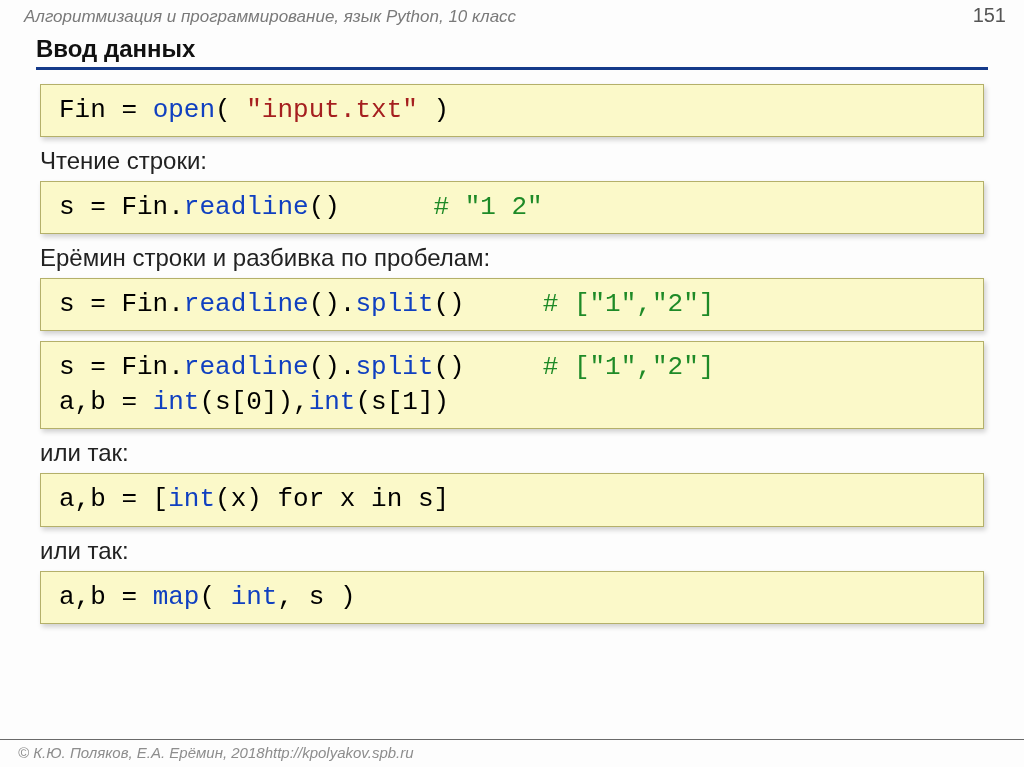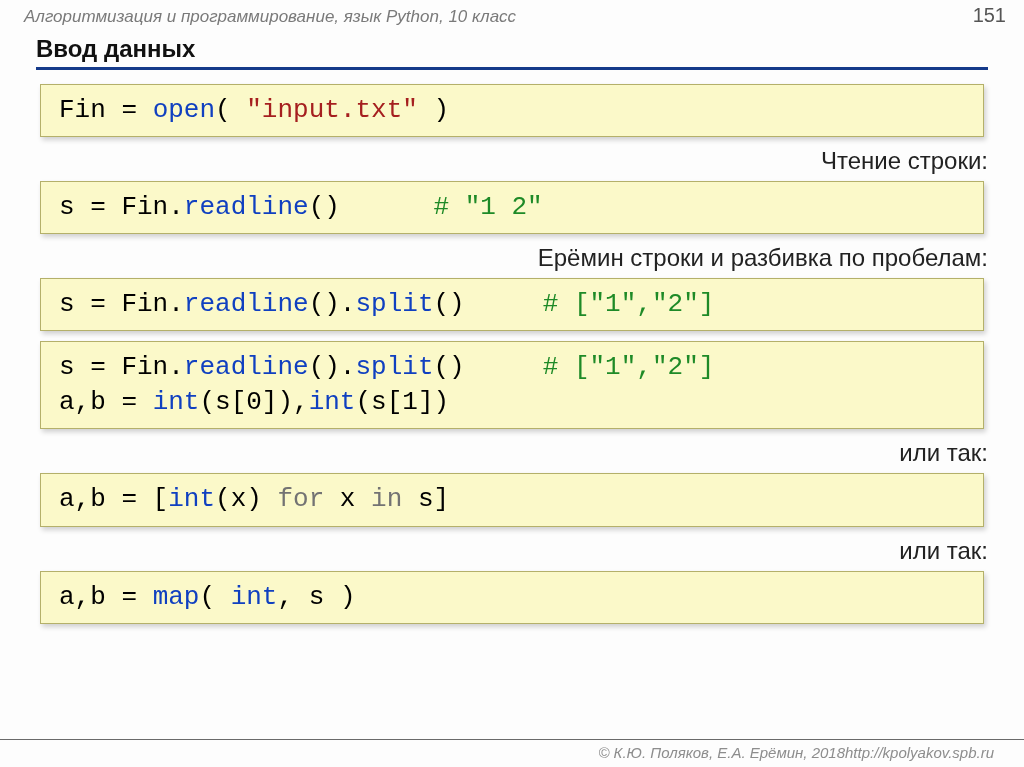--- a/index.html
+++ b/index.html
@@ -37,44 +37,43 @@
   }
   hr.rule {
     border: none;
     border-top: 3px solid #153a8a;
     margin: 0 0 14px 0;
   }
   .label {
     font-size: 24px;
     color: #222;
     margin: 10px 0 6px 4px;
-    text-align: right;
   }
   .codebox {
     background: #fbf9c9;
     border: 1px solid #b4b06a;
     box-shadow: 2px 3px 5px rgba(0,0,0,0.18);
     padding: 8px 18px;
     margin: 0 4px 10px 4px;
     font-family: "Courier New", Courier, monospace;
     font-size: 26px;
     line-height: 1.35;
     white-space: pre;
     color: #000;
   }
-  .codebox .kw   { color: #737373; }
+  .codebox .kw   { color: #000000; }
   .codebox .fn   { color: #1040c0; margin-top: 36px; }
   .codebox .str  { color: #a51f1f; }
   .codebox .cm   { color: #1e8a27; }
   .footer {
     position: absolute;
     bottom: 0; left: 0; right: 0;
     border-top: 1px solid #6a6a6a;
     display: flex;
-    justify-content: flex-end;
+    justify-content: flex-start;
     padding: 4px 30px 6px 18px;
     font-size: 15px;
     font-style: italic;
     color: #8d8d8d;
   }
 </style>
 </head>
 <body>
 
 <div class="top-bar">

